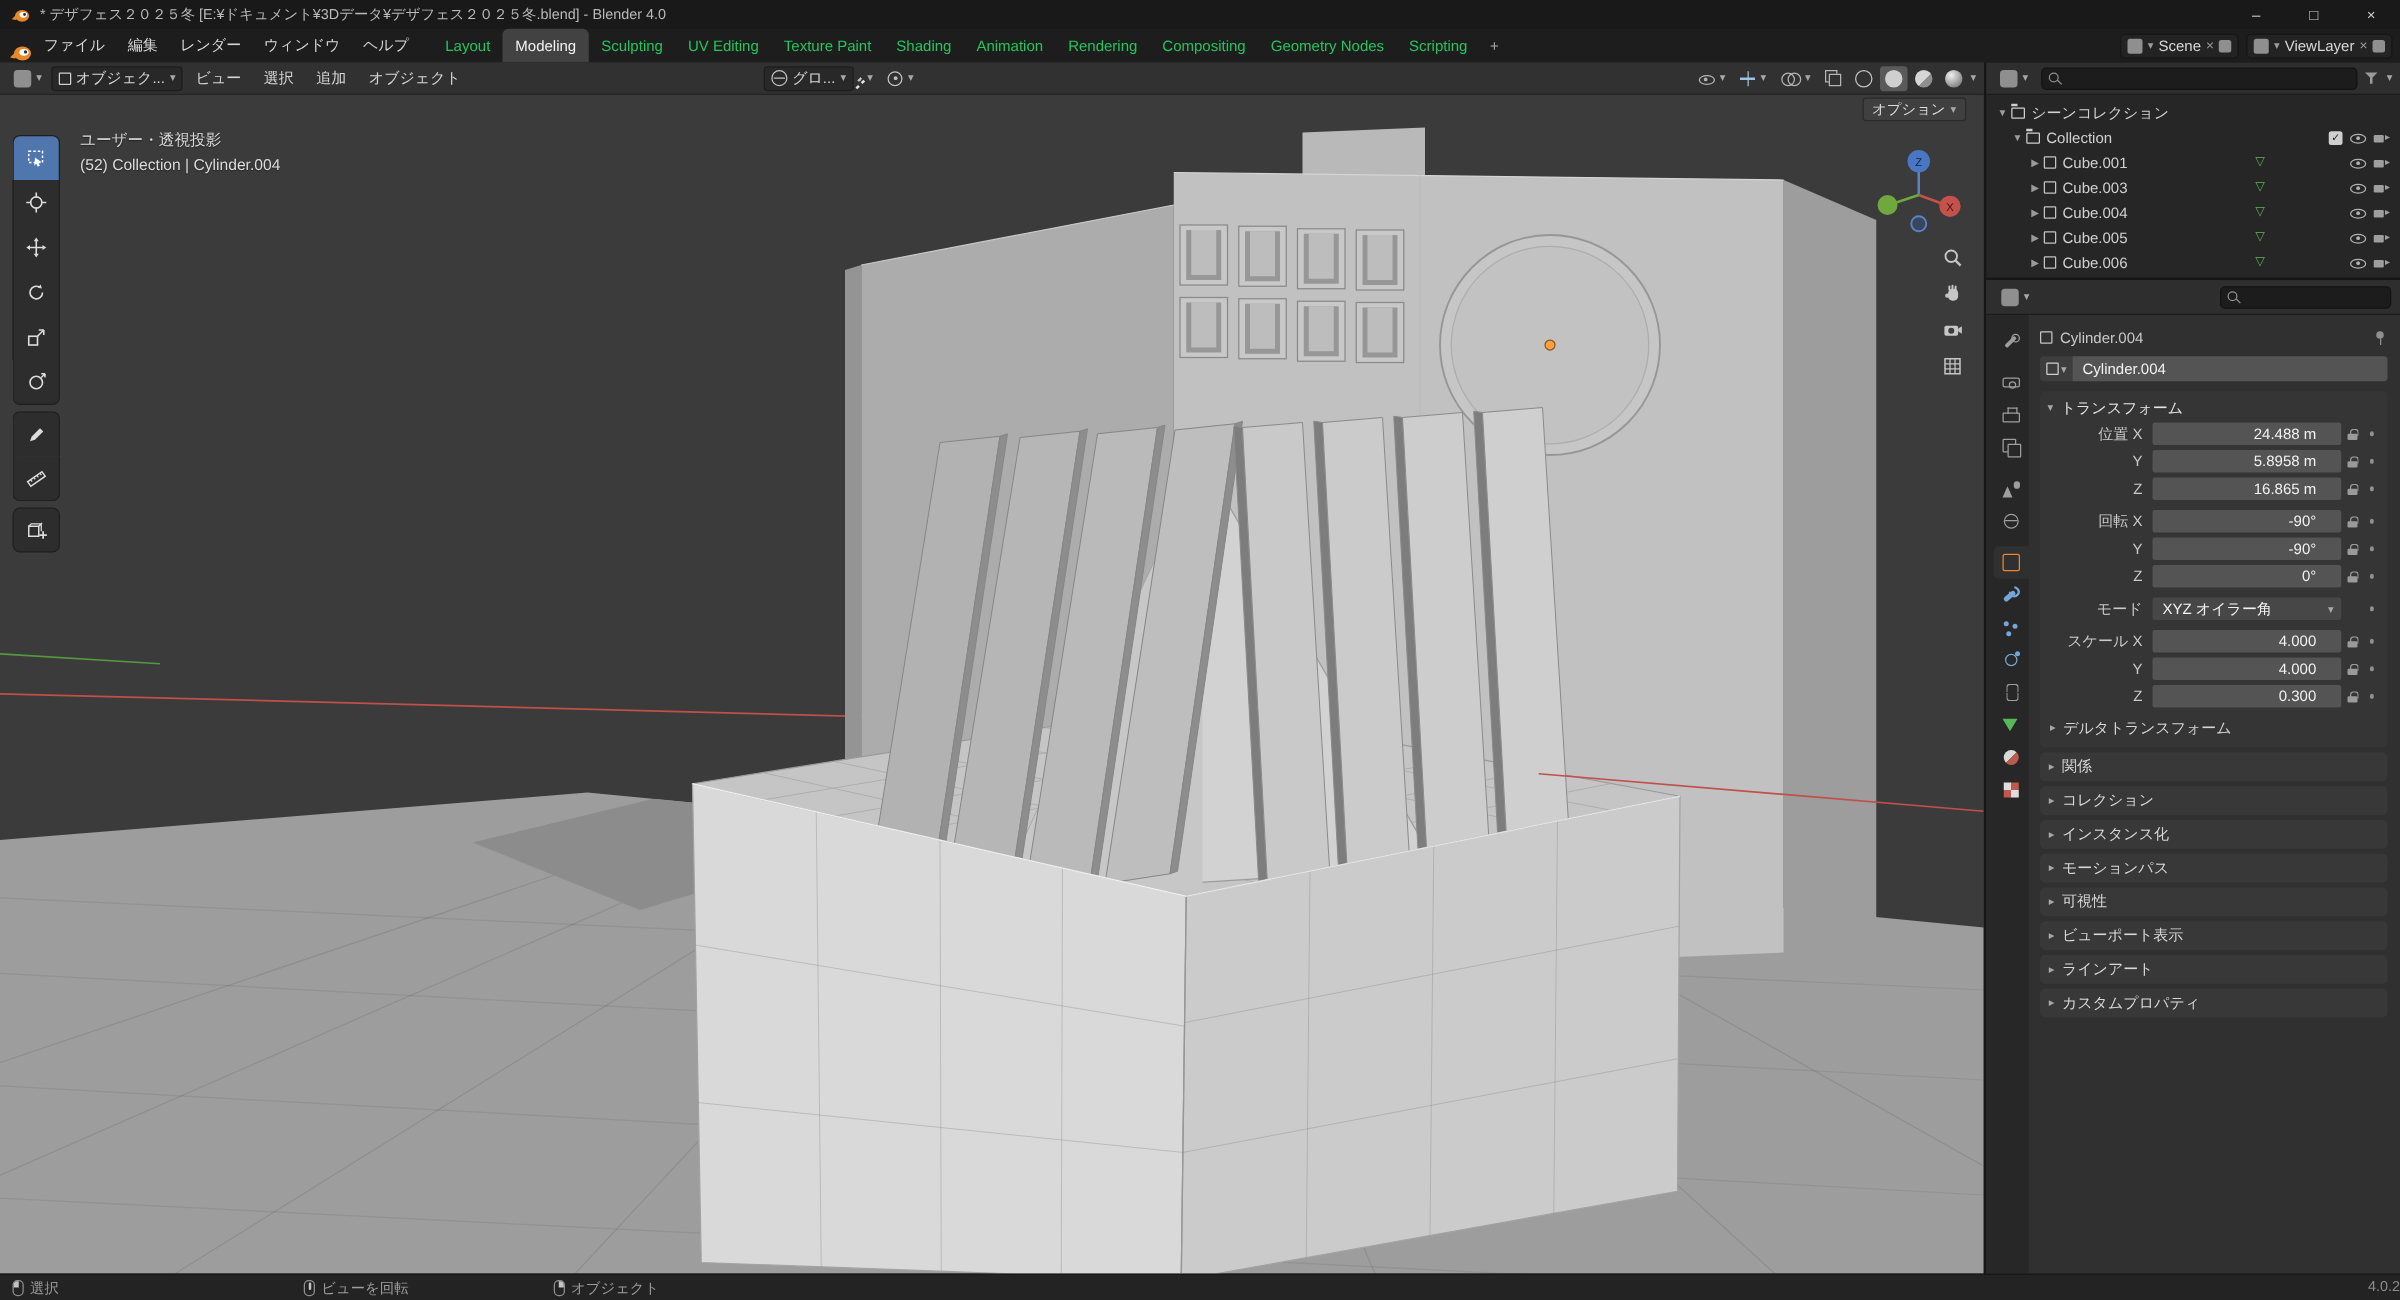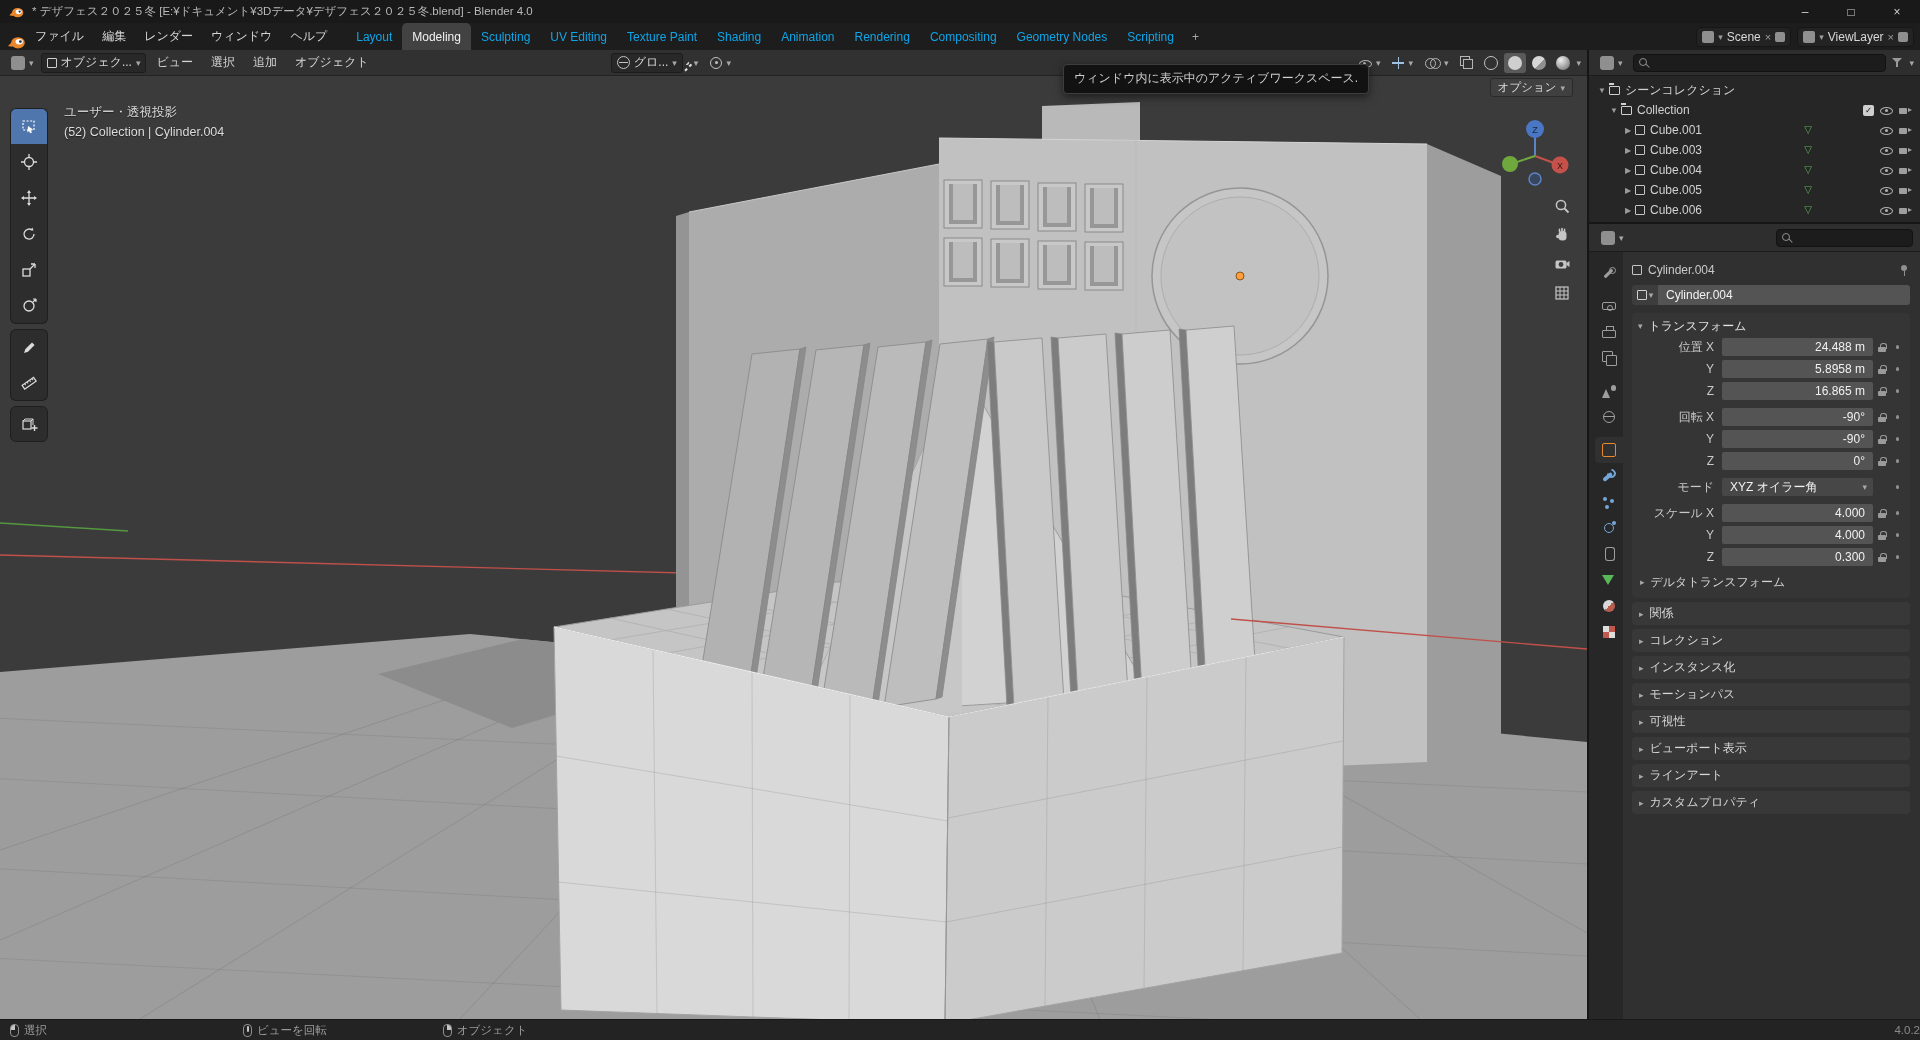--- a/index.html
+++ b/index.html
@@ -9,21 +9,21 @@
   
   .titlebar { height:23px; background:#191919; display:flex; align-items:center; }
   .tb-title { margin-left:8px; color:#b9b9b9; font-size:11.5px; white-space:nowrap; }
   .win-btns { margin-left:auto; display:flex; height:100%; }
   .wb { width:46px; height:100%; display:flex; align-items:center; justify-content:center; color:#cfcfcf; font-size:12px; }
 
   
   .topbar { height:27px; background:#1d1d1d; display:flex; align-items:flex-end; padding-left:6px; position:relative; }
   .menu { padding:0 9px; height:100%; display:flex; align-items:center; color:#d6d6d6; }
   .ws-tabs { display:flex; align-items:stretch; height:100%; margin-left:10px; }
-  .ws { padding:0 10px; display:flex; align-items:center; color:#0ea5e9; white-space:nowrap; }
+  .ws { padding:0 10px; display:flex; align-items:center; color:#22c55e; white-space:nowrap; }
   .ws.active { background:#424242; border-radius:5px 5px 0 0; color:#f2f2f2; }
   .ws-add { padding:0 8px; display:flex; align-items:center; color:#a9a9a9; }
   .tb-right { position:absolute; right:6px; top:0; height:100%; display:flex; align-items:center; gap:6px; }
   .tb-group { display:flex; align-items:center; gap:4px; background:#232323; border:1px solid #161616; border-radius:4px; height:20px; padding:0 5px; }
   .tb-group .lbl { color:#d8d8d8; }
   .mini-ic { width:12px; height:12px; background:#8f8f8f; border-radius:2px; }
   .mini-x { color:#9c9c9c; font-size:11px; }
   .dd { color:#9c9c9c; font-size:9px; }
 
   
@@ -150,21 +150,21 @@
   .pin::after { content:""; position:absolute; left:5.5px; top:7px; width:1.5px; height:5px; background:#8f8f8f; }
   .namerow { height:24px; display:flex; align-items:center; margin:2px 0 6px; }
   .nr-ic { width:26px; height:20px; background:#3d3d3d; border-radius:3px 0 0 3px; display:flex; align-items:center; justify-content:center; gap:2px; }
   .nr-field { flex:1; height:20px; background:#545454; border-radius:0 3px 3px 0; display:flex; align-items:center; padding-left:8px; color:#f2f2f2; }
 
   .panel { background:#353535; border-radius:4px; padding:2px 6px 6px; }
   .phead { height:22px; display:flex; align-items:center; gap:6px; color:#e4e4e4; }
   .frow { display:flex; align-items:center; height:20px; margin-bottom:2px; }
   .frow.gap { margin-top:6px; }
   .flabel { width:84px; text-align:right; padding-right:8px; color:#c9c9c9; flex:none; white-space:nowrap; }
-  .ffield { flex:1; background:#545454; border-radius:2px; height:18px; display:flex; align-items:center; justify-content:flex-end; padding-right:8px; color:#f1f1f1; }
+  .ffield { flex:1; background:#545454; border-radius:2px; height:18px; display:flex; align-items:center; justify-content:flex-end; padding-right:20px; color:#f1f1f1; }
   .ffield.dropdown { background:#474747; justify-content:flex-start; padding-left:8px; position:relative; }
   .ffield.dropdown .caret { position:absolute; right:6px; }
   .lock { width:18px; height:16px; position:relative; flex:none; }
   .lock::before { content:""; position:absolute; left:5px; top:8px; width:8px; height:5px; background:#9a9a9a; border-radius:1px; }
   .lock::after { content:""; position:absolute; left:6.5px; top:3.5px; width:5px; height:5px; border:1.3px solid #9a9a9a; border-bottom:none; border-radius:3px 3px 0 0; }
   .adot { width:13px; display:flex; justify-content:center; flex:none; }
   .adot::before { content:""; width:3.5px; height:3.5px; border-radius:50%; background:#909090; }
   .subpanel { height:20px; display:flex; align-items:center; gap:6px; color:#d5d5d5; margin-top:5px; padding-left:2px; }
   .cpanel { height:23px; background:#383838; border-radius:4px; margin-top:4px; display:flex; align-items:center; gap:6px; padding:0 7px; color:#d8d8d8; }
 
@@ -559,23 +559,20 @@
           </svg>
       </div>
       <div class="nav-ic">
         <svg width="18" height="18" viewBox="0 0 18 18">
             <rect x="3" y="3" width="12" height="12" fill="none" stroke="#c6c6c6" stroke-width="1.2"></rect>
             <path d="M7 3v12M11 3v12M3 7h12M3 11h12" stroke="#c6c6c6" stroke-width="1"></path>
           </svg>
       </div>
     </div>
 
-    <div class="tooltip">
-      <span>ウィンドウ内に表示中のアクティブワークスペース.</span>
-    </div>
   </div>
 
   <div class="rightcol">
 
     <div class="outliner">
       <div class="out-header">
         <div class="vph-btn">
             <span class="ied"></span>
             <span class="caret">▾</span>
           </div>

